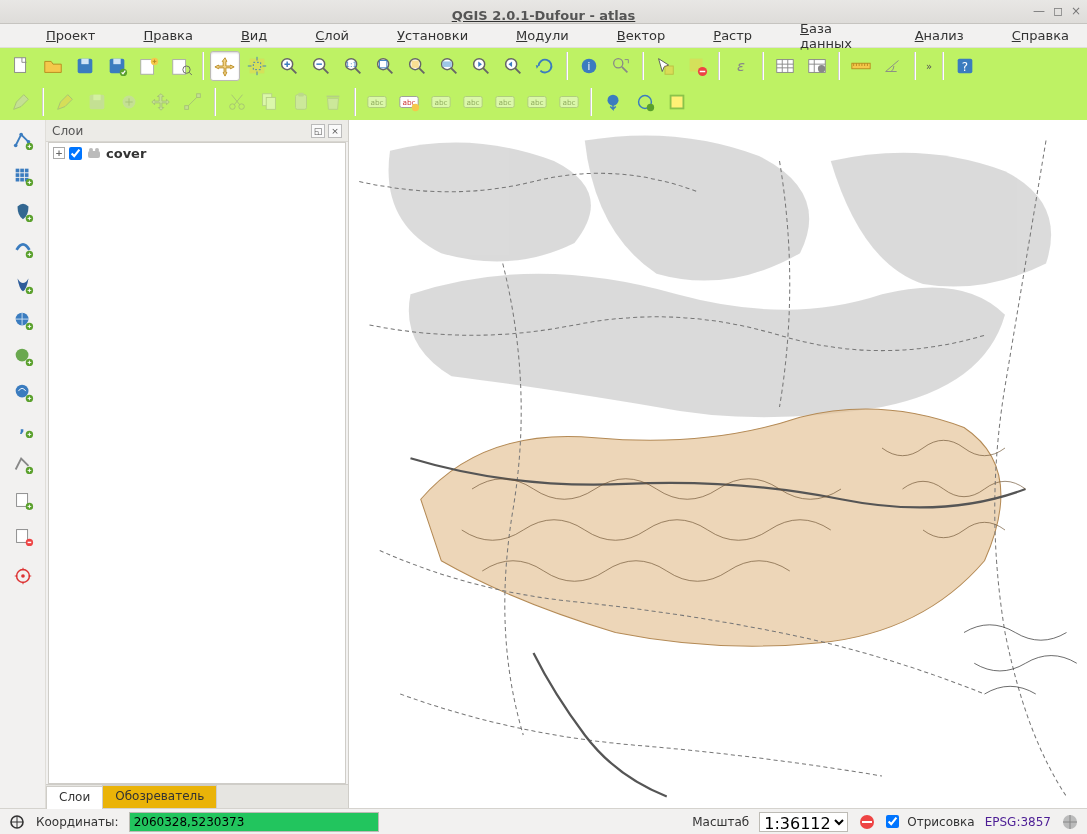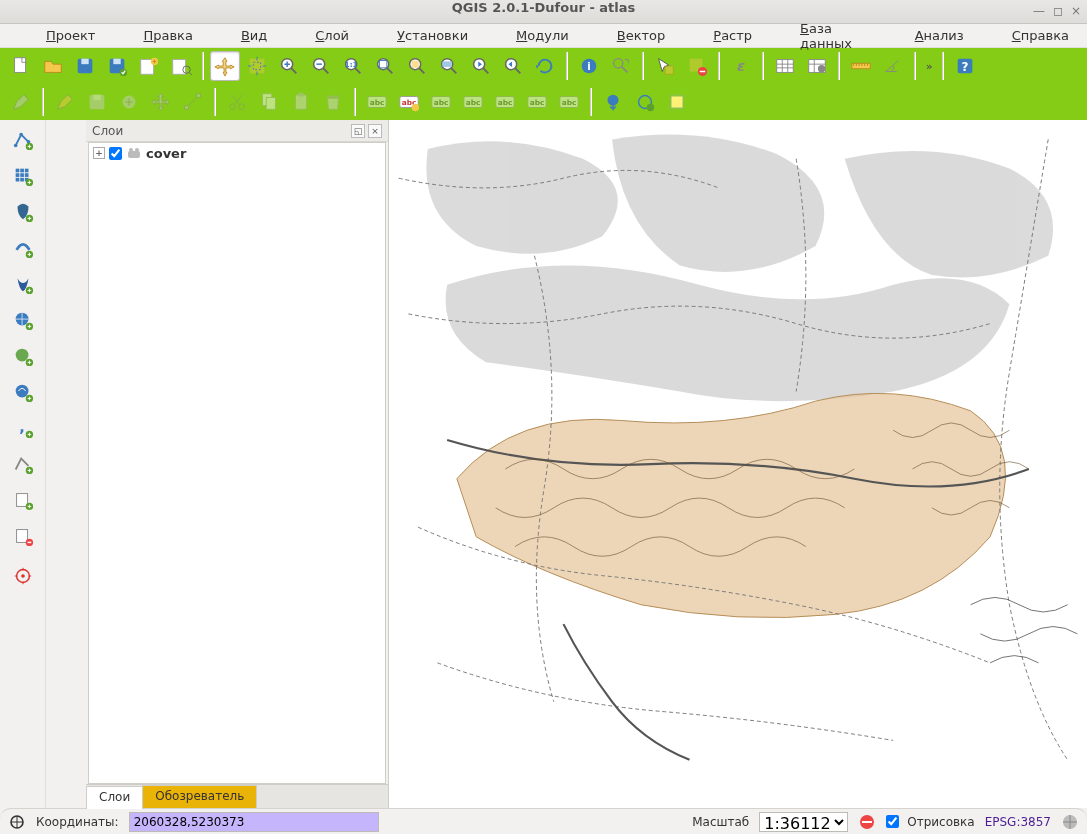--- a/index.html
+++ b/index.html
@@ -1,63 +1,63 @@
 <!DOCTYPE html>
 <html><head>
 <meta charset="utf-8">
 <style>
 * { box-sizing: border-box; margin: 0; padding: 0; font-family: "DejaVu Sans", Arial, sans-serif; }
 body { width: 1087px; height: 834px; background: #f2f1f0; overflow: hidden; font-size: 13px; color: #333; }
 
 
-.titlebar { height: 24px; background: linear-gradient(#e8e7e5,#dedcd9); border-bottom: 1px solid #c6c4c0; display:flex; align-items:flex-start; justify-content:center; position:relative; }
+.titlebar { height: 24px; background: linear-gradient(#e8e7e5,#dedcd9); border-bottom: 1px solid #c6c4c0; display:flex; align-items:flex-end; justify-content:center; position:relative;text-decoration:underline; }
 .titlebar .title { font-weight: bold; color:#555; font-size:13px; }
 .titlebar .winbtns { position:absolute; right:6px; top:4px; display:flex; gap:8px; color:#777; font-size:12px; }
 .titlebar .winbtns span { cursor:pointer; }
 
 
 .menubar { height: 24px; display:flex; align-items:center; padding: 0 10px; background:#f2f1f0; border-bottom:1px solid #e0ded9; gap:4px; }
 .menubar .mitem { padding: 2px 8px; cursor:pointer;margin-left:28px; }
 .menubar .mitem u { text-decoration: underline; }
 
 
-.toolbar { display:flex; align-items:center; padding: 2px 6px; background:#84cc16; gap:2px; min-height:36px; flex-wrap:nowrap;font-weight:bold; }
+.toolbar { display:flex; align-items:center; padding: 2px 6px; background:#bef264; gap:2px; min-height:36px; flex-wrap:nowrap; }
 .toolbar .sep { width:2px; height:28px; border-left:1px solid #d0cec9; border-right:1px solid #fff; margin:0 4px; }
 .tbtn { width:30px; height:30px; border:1px solid transparent; border-radius:3px; display:flex; align-items:center; justify-content:center; cursor:pointer; background:transparent; position:relative; }
 .tbtn.active { background:#fff; border:1px solid #bcbab4; box-shadow:inset 0 1px 2px rgba(0,0,0,0.15); }
 .tbtn svg { width:22px; height:22px; }
 .tbtn.disabled { opacity:0.45; cursor:default; }
 .overflow-arrow { font-size:10px; color:#555; padding:0 4px; }
 
 
 .mainrow { display:flex; height: calc(834px - 24px - 24px - 36px - 36px - 26px); }
 .left-toolbar { width:46px; background:#f2f1f0; border-right:1px solid #e0ded9; display:flex; flex-direction:column; align-items:center; padding:4px 0; gap:4px; }
 .left-toolbar .tbtn { width:34px; height:32px; }
 
-.panel-wrap { width: 303px; display:flex; flex-direction:column; border-right:1px solid #cfcdc8;margin-left:40px; }
+.panel-wrap { width: 303px; display:flex; flex-direction:column; border-right:1px solid #cfcdc8; }
 .panel-header { height:22px; background:#ecebe7; border-bottom:1px solid #d8d6d1; display:flex; align-items:center; padding:0 6px; font-size:12px; color:#555; justify-content:space-between; }
 .panel-header .phbtns { display:flex; gap:3px; }
 .panel-header .phbtns span { width:14px; height:14px; border:1px solid #bbb; background:#fafafa; display:flex; align-items:center; justify-content:center; font-size:9px; cursor:pointer; }
 .layer-tree { flex:1; background:#fff; border:1px solid #cfcdc8; margin:0 2px; overflow:auto; }
 .layer-row { display:flex; align-items:center; height:20px; padding:0 4px; gap:4px; font-size:13px; }
 .layer-row.cover { font-weight:bold; }
 .layer-row.selected { background:#4a90d9; color:#fff; }
 .layer-row .expander { width:12px; height:12px; border:1px solid #aaa; font-size:9px; line-height:10px; text-align:center; color:#666; background:#fff; }
 .layer-row .cbox { width:13px; height:13px; }
 .layer-row .licon { width:16px; height:16px; display:flex; align-items:center; justify-content:center; }
 .panel-tabs { height:24px; display:flex; border-top:1px solid #cfcdc8; background:#e6e5e1; }
 .panel-tabs .ptab { padding:3px 12px; border:1px solid #cfcdc8; border-bottom:none; background:#eab308; margin-right:-1px; cursor:pointer; font-size:12px; }
 .panel-tabs .ptab.active { background:#fff; position:relative; top:1px; }
 
 .map-canvas { flex:1; background:#fff; position:relative; overflow:hidden; }
 .map-canvas svg { position:absolute; inset:0; }
 
 
-.statusbar { height:26px; background:#f2f1f0; border-top:1px solid #d5d3ce; display:flex; align-items:center; padding:0 8px; gap:10px; font-size:12px;border-radius:11px; }
-.statusbar input[type=text] { border:1px solid #bdbbb5; background:#c4b5fd; padding:1px 4px; font-size:12px; height:20px; }
+.statusbar { height:26px; background:#f2f1f0; border-top:1px solid #d5d3ce; display:flex; align-items:center; padding:0 8px; gap:10px; font-size:12px; }
+.statusbar input[type=text] { border:1px solid #bdbbb5; background:#22c55e; padding:1px 4px; font-size:12px; height:20px; }
 .statusbar .coord-input { width:250px; }
 .statusbar select { border:1px solid #bdbbb5; background:#fff; height:20px; font-size:16px; }
 .sb-spacer { flex:1; }
 .sb-icon { width:18px; height:18px; display:flex; align-items:center; justify-content:center; }
 </style>
 </head>
 <body>
 
 <div class="titlebar">
   <span class="title">QGIS 2.0.1-Dufour - atlas</span>

